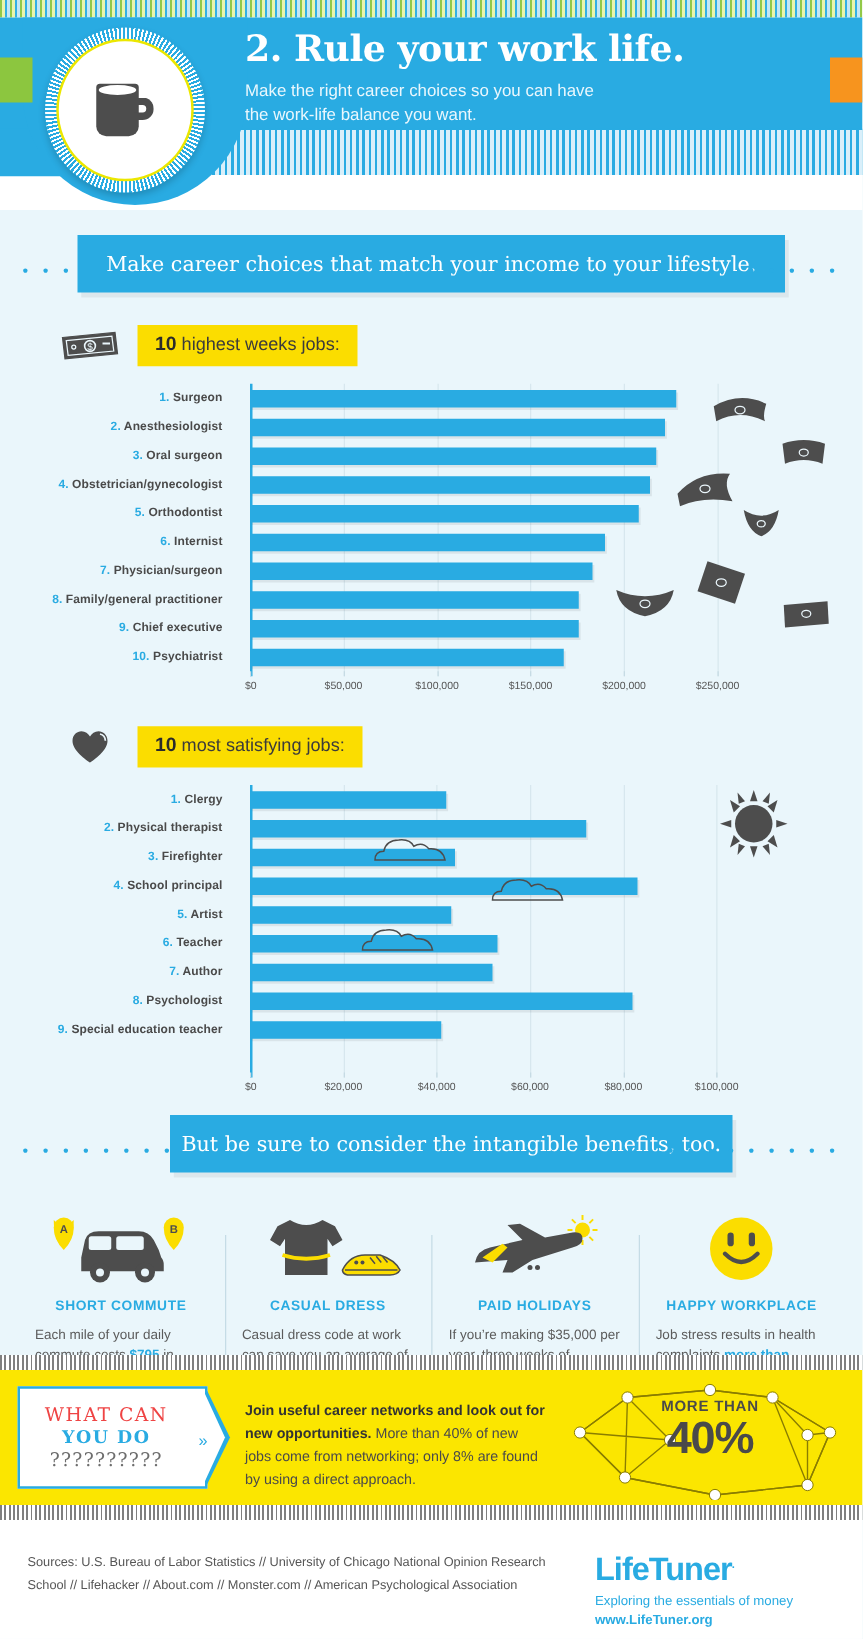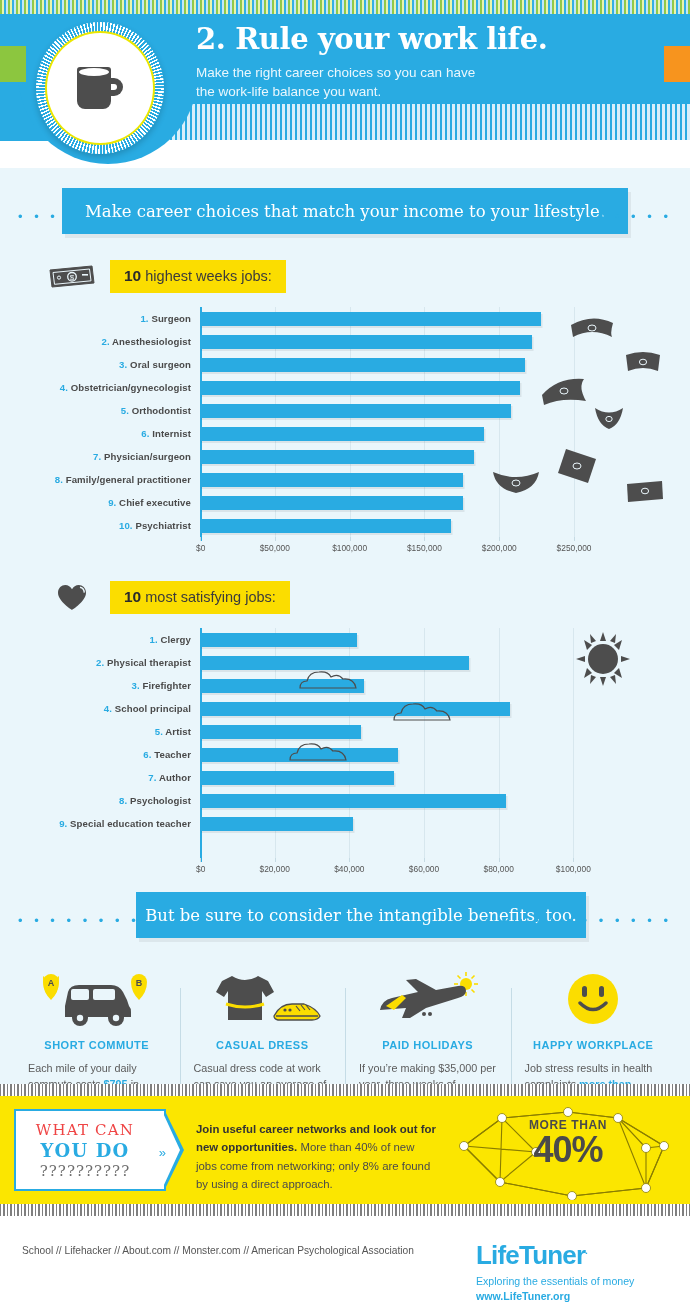--- a/index.html
+++ b/index.html
@@ -109,21 +109,21 @@
   .sec-label{
     background:#fbdd00; padding:7px 14px 8px; font-size:14.5px; color:#3b3b3b; font-weight:400;
   }
   .sec-label b{ font-weight:bold; font-size:15.5px; color:#2b2b2b;text-align:right; }
 
   
   .chart{ position:relative; margin:14px 0 0 0; }
   .chart-inner{ position:relative; height:230px; margin-left:0; }
   .row{ display:flex; align-items:center; height:23px; }
   .row-label{
-    width:200px; text-align:right; padding-right:9px;
+    width:200px; text-align:right; padding-right:22px;
     font-size:9.6px; font-weight:bold; color:#4a4a4a; white-space:nowrap; letter-spacing:.1px;
   }
   .row-label i{ font-style:normal; color:#29abe2; }
   .row-bar-area{ position:relative; flex:1; height:23px; }
   .bar{
     position:absolute; left:0; top:4.5px; height:14px; background:#29abe2;
     box-shadow:1.5px 2px 0 rgba(0,0,0,.07);
   }
   .axis-line{
     position:absolute; left:200px; top:0; width:2px; height:234px; background:#29abe2;
@@ -174,21 +174,21 @@
     content:""; position:absolute; right:-20px; top:-2px;
     border-top:41px solid transparent; border-bottom:41px solid transparent;
     border-left:20px solid #29abe2;
   }
   .cta-badge:before{
     content:""; position:absolute; right:-16px; top:2px; z-index:2;
     border-top:37px solid transparent; border-bottom:37px solid transparent;
     border-left:17px solid #fff;
   }
   .cta-l1{ font-family:"DejaVu Serif", serif; font-size:15px; color:#ef4444; letter-spacing:1.2px; }
-  .cta-l2{ font-family:"DejaVu Serif", serif; font-size:18px; font-weight:bold; color:#29abe2; letter-spacing:1.2px; margin-top:1px; }
+  .cta-l2{ font-family:"DejaVu Serif", serif; font-size:14px; font-weight:bold; color:#29abe2; letter-spacing:1.2px; margin-top:1px; }
   .cta-l3{ font-family:"DejaVu Serif", serif; font-size:15px; color:#6d6d6d; letter-spacing:1px; margin-top:1px; }
   .cta-chev{ position:absolute; right:-2px; top:34px; font-size:13px; color:#29abe2; z-index:3; }
   .cta-text{
     position:absolute; left:196px; top:24px; width:240px; font-size:11.4px; color:#4a4a4a; line-height:1.62;
   }
   .cta-text b{ font-weight:bold; color:#333; }
   .cta-graphic{ position:absolute; left:450px; top:6px; width:230px; height:98px; }
   .cta-pct-wrap{
     position:absolute; left:520px; top:22px; width:96px; text-align:center; z-index:3;
   }
@@ -635,20 +635,21 @@
       <div class="cta-mt">MORE THAN</div>
       <div class="cta-pct">40%</div>
     </div>
   </div>
 </div>
 
 <div class="footer">
   <div class="foot-stripe"></div>
   <div class="foot-body">
     <div class="sources">
+      <div>Sources: U.S. Bureau of Labor Statistics // University of Chicago National Opinion Research</div>
       <div>School // Lifehacker // About.com // Monster.com // American Psychological Association</div>
     </div>
     <div class="logo-col">
       <div class="logo"><span>Life</span><span>Tuner</span><sup>.</sup></div>
       <div class="logo-tag">Exploring the essentials of money</div>
       <div class="logo-url">www.LifeTuner.org</div>
     </div>
   </div>
 </div>
 

